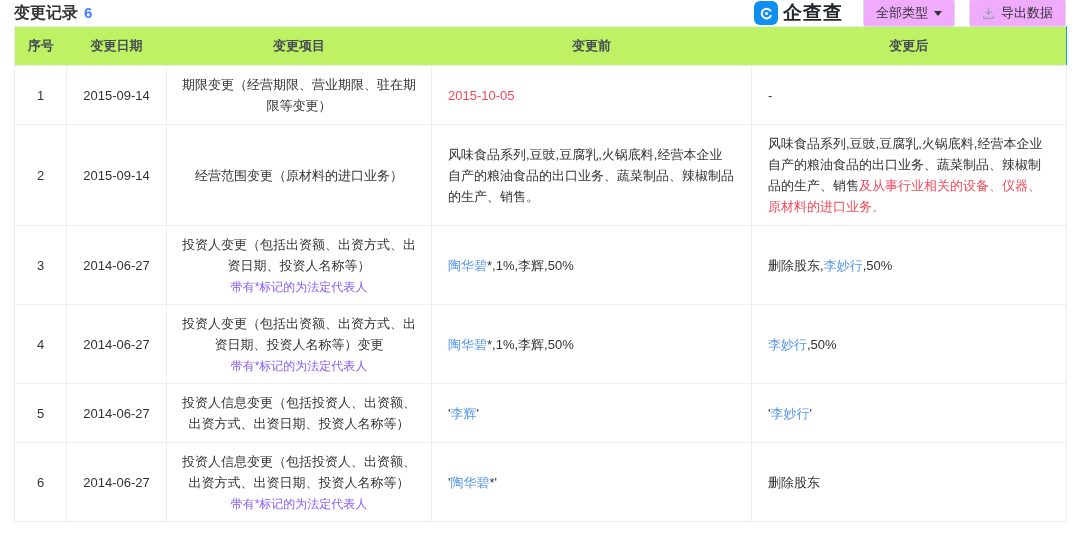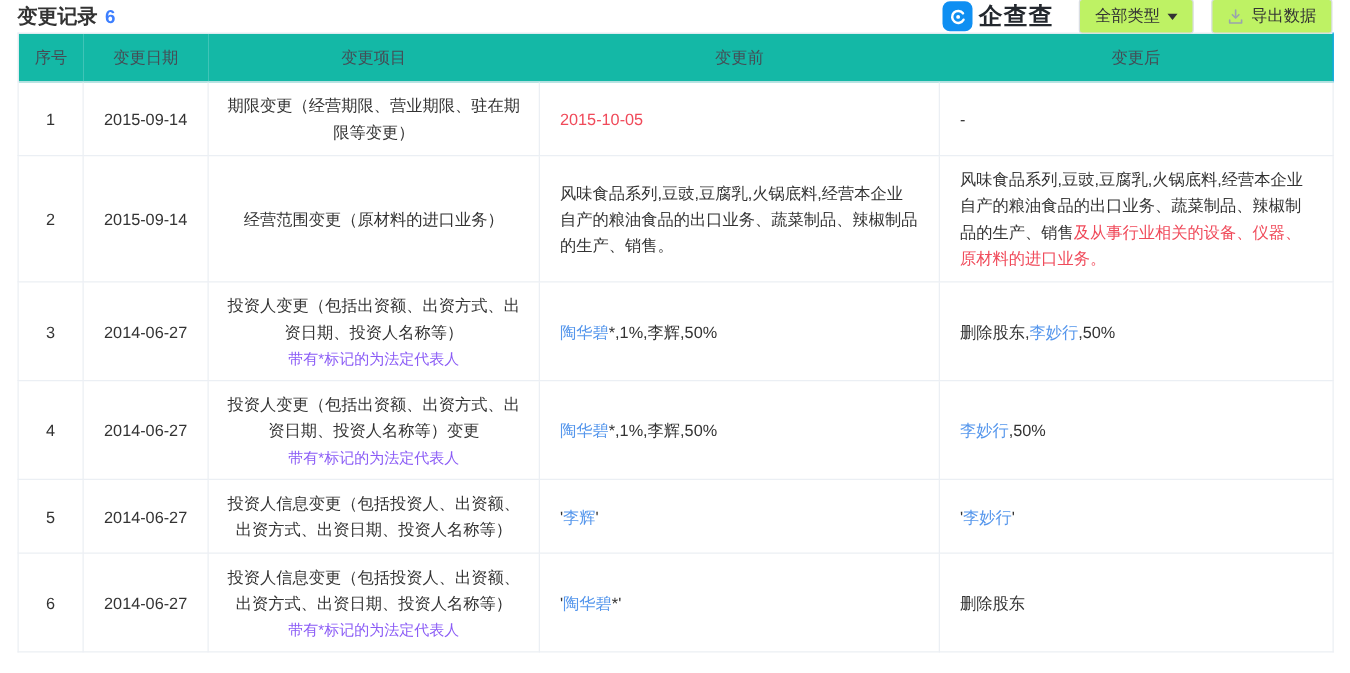--- a/index.html
+++ b/index.html
@@ -8,28 +8,28 @@
   
   .topbar{height:26px;display:flex;align-items:center;justify-content:space-between;}
   .title-wrap{display:flex;align-items:baseline;gap:6px;}
   .page-title{font-size:16px;font-weight:bold;color:#333;}
   .page-count{font-size:15px;font-weight:bold;color:#3d7fff;}
   .toolbar{display:flex;align-items:center;gap:14px;}
   .brand{display:flex;align-items:center;gap:5px;margin-right:6px;}
   .brand-logo{width:24px;height:24px;border-radius:6px;background:#0f8ff2;display:flex;
     align-items:center;justify-content:center;}
   .brand-name{font-size:19px;font-weight:600;color:#23282e;letter-spacing:1px;}
-  .btn{display:flex;align-items:center;gap:6px;height:28px;padding:0 12px;background:#bef264;
+  .btn{display:flex;align-items:center;gap:6px;height:28px;padding:0 12px;background:#f0abfc;
     border:1px solid #d9dde3;border-radius:3px;font-size:13px;color:#333;cursor:pointer;
     font-family:inherit;text-align:center;}
   .caret{width:0;height:0;border-left:4px solid transparent;border-right:4px solid transparent;
     border-top:5px solid #333;display:inline-block;margin-top:1px;}
   
   table{border-collapse:collapse;width:1052px;table-layout:fixed;}
-  thead th{background:#14b8a6;height:36px;font-size:13px;font-weight:normal;color:#454c55;
+  thead th{background:#bef264;height:36px;font-size:13px;font-weight:bold;color:#454c55;
     border:1px solid #e8edf3;border-left:none;border-right:none;margin-top:48px;}
   thead th:first-child{border-left:1px solid #e8edf3;}
   thead th:last-child{border-right:1px solid #0ea5e9;}
   tbody td{border:1px solid #ebeff4;font-size:13px;line-height:21px;vertical-align:middle;
     padding:8px 10px;word-break:break-all;}
   td.c-center{text-align:center;padding:8px 4px;}
   td.c-item{text-align:center;padding:8px 12px;}
   td.c-side{text-align:left;padding:8px 16px;}
   .item-note{font-size:12px;line-height:17px;color:#8b5cf6;margin-top:3px;}
   .red{color:#f04a5a;}

